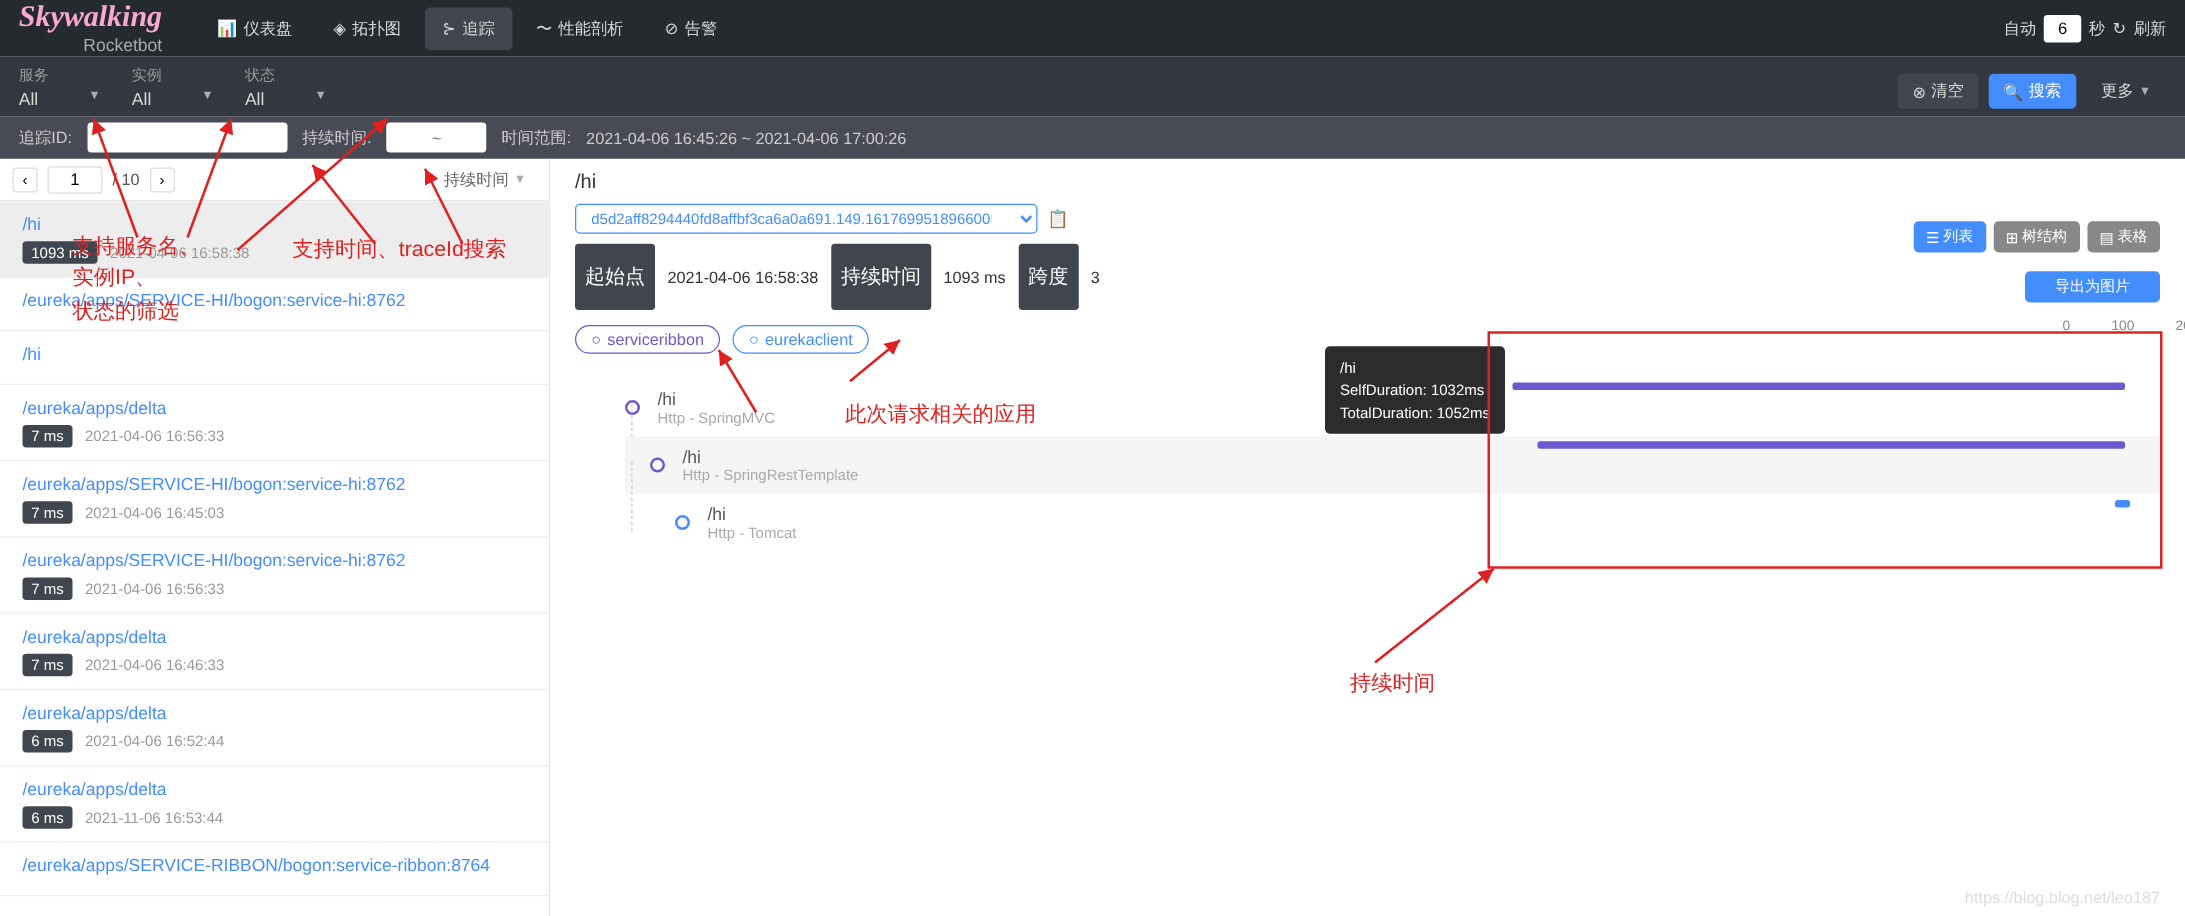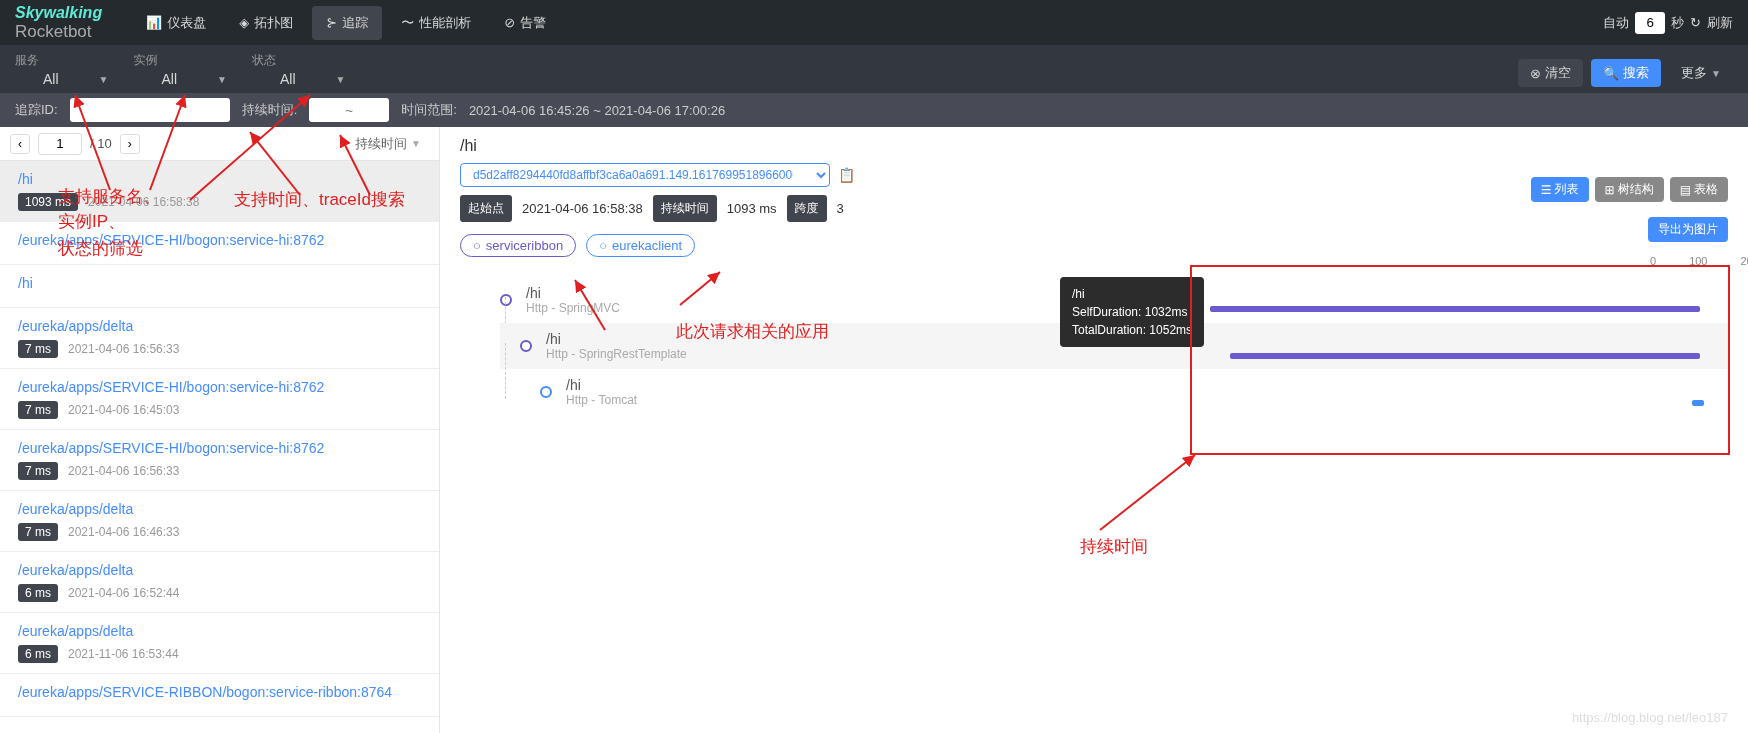--- a/index.html
+++ b/index.html
@@ -1,29 +1,29 @@
 <!DOCTYPE html>
 <html><head>
 <meta charset="utf-8">
 <style>
 * { margin:0; padding:0; box-sizing:border-box; font-family:-apple-system,BlinkMacSystemFont,"Segoe UI",sans-serif; }
 body { background:#fff; width:1748px; height:733px; overflow:hidden; font-size:13px; color:#333; position:relative; }
 .topbar { background:#252a2f; height:45px; display:flex; align-items:center; padding:0 15px; color:#d8d8d8; }
 .logo { display:flex; flex-direction:column; margin-right:30px; }
-.logo-main { font-size:16px; font-style:italic; font-weight:600; color:#5eead4; }
-.logo-sub { font-size:17px; color:#aaa; }
+.logo-main { font-size:24px; font-style:italic; font-weight:600; color:#f9a8d4;font-family:Liberation Serif, serif; }
+.logo-sub { font-size:14px; color:#aaa;text-align:right; }
 .nav { display:flex; gap:5px; }
 .nav-item { padding:8px 14px; color:#d8d8d8; font-size:13px; border-radius:4px; cursor:pointer; display:flex; align-items:center; gap:5px; }
 .nav-item.active { background:#40454e; }
 .top-right { margin-left:auto; display:flex; align-items:center; gap:6px; color:#d8d8d8; font-size:13px; }
 .sec-input { width:30px; height:22px; background:#fff; border:none; border-radius:3px; text-align:center; }
 .filterbar { background:#333840; height:48px; display:flex; align-items:flex-end; padding:0 15px 6px; gap:25px; }
 .filter-group { display:flex; flex-direction:column; gap:2px; }
 .filter-label { color:#999; font-size:12px; }
-.filter-val { color:#d8d8d8; font-size:14px; display:flex; align-items:center; gap:40px;margin-left:28px; }
+.filter-val { color:#d8d8d8; font-size:14px; display:flex; align-items:flex-start; gap:40px; }
 .filter-input { width:160px; height:24px; background:#fff; border:none; border-radius:3px; }
 .right-actions { margin-left:auto; display:flex; gap:8px; align-items:center; }
 .btn { padding:5px 12px; border-radius:4px; border:none; cursor:pointer; font-size:13px; display:flex; align-items:center; gap:4px; }
 .btn-clear { background:#40454e; color:#d8d8d8; }
 .btn-search { background:#448dfe; color:#fff; }
 .btn-more { color:#d8d8d8; }
 .searchbar { background:#484b55; height:34px; display:flex; align-items:center; padding:0 15px; gap:12px; color:#ccc; font-size:13px; }
 .search-input { width:160px; height:24px; background:#fff; border:none; border-radius:3px; }
 .search-input.sm { width:80px; text-align:center; color:#bbb; }
 .main { display:flex; height:calc(100% - 127px); }
@@ -38,30 +38,30 @@
 .trace-name { color:#448dfe; font-size:14px; margin-bottom:6px; }
 .trace-meta { display:flex; align-items:center; gap:10px; }
 .badge { background:#40454e; color:#fff; padding:2px 7px; border-radius:3px; font-size:12px; }
 .trace-time { color:#999; font-size:12px; }
 .right-panel { flex:1; padding:10px 20px; position:relative; }
 .detail-title { font-size:16px; color:#333; margin-bottom:8px; }
 .trace-id-row { display:flex; align-items:center; gap:8px; margin-bottom:8px; }
 .trace-id-select { border:1px solid #448dfe; color:#448dfe; border-radius:4px; padding:3px 20px 3px 8px; font-size:12px; background:#fff; width:370px; }
 .copy-icon { color:#999; cursor:pointer; font-size:14px; }
 .info-row { display:flex; align-items:center; gap:10px; margin-bottom:12px; font-size:13px; }
-.info-label { background:#40454e; color:#fff; padding:5px 8px; border-radius:3px; font-size:12px;font-family:Liberation Mono, monospace; }
+.info-label { background:#40454e; color:#fff; padding:16px 8px; border-radius:3px; font-size:16px;font-family:Liberation Mono, monospace; }
 .view-btns { position:absolute; right:20px; top:50px; display:flex; gap:6px; }
 .view-btn { padding:4px 10px; border-radius:4px; font-size:12px; cursor:pointer; border:none; display:flex; align-items:center; gap:3px; }
 .vb-active { background:#448dfe; color:#fff; }
 .vb-gray { background:#888; color:#fff; }
 .services-row { display:flex; gap:10px; margin-bottom:20px; }
 .svc-tag { border:1.5px solid; border-radius:14px; padding:3px 12px; font-size:13px; display:flex; align-items:center; gap:5px; }
 .svc-tag.purple { border-color:#6a5acd; color:#6a5acd; }
 .svc-tag.blue { border-color:#448dfe; color:#448dfe; }
-.export-btn { position:absolute; right:20px; top:90px; background:#448dfe; color:#fff; padding:4px 10px; border-radius:4px; font-size:12px; border:none; cursor:pointer; }
+.export-btn { position:absolute; right:20px; top:90px; background:#448dfe; color:#fff; padding:4px 24px; border-radius:4px; font-size:12px; border:none; cursor:pointer; }
 .timeline-hdr { position:absolute; left:1210px; top:128px; display:flex; gap:33px; font-size:11px; color:#888; }
 .spans { margin-top:20px; margin-left:40px; }
 .span-row { display:flex; align-items:center; padding:8px 0; position:relative; }
 .span-row.bg { background:#f5f5f5; }
 .span-dot { width:12px; height:12px; border-radius:50%; border:2px solid; background:#fff; margin-right:14px; }
 .span-dot.purple { border-color:#6a5acd; }
 .span-dot.blue { border-color:#448dfe; }
 .span-info { display:flex; flex-direction:column; }
 .span-name { font-size:14px; color:#555; }
 .span-sub { font-size:12px; color:#aaa; }

